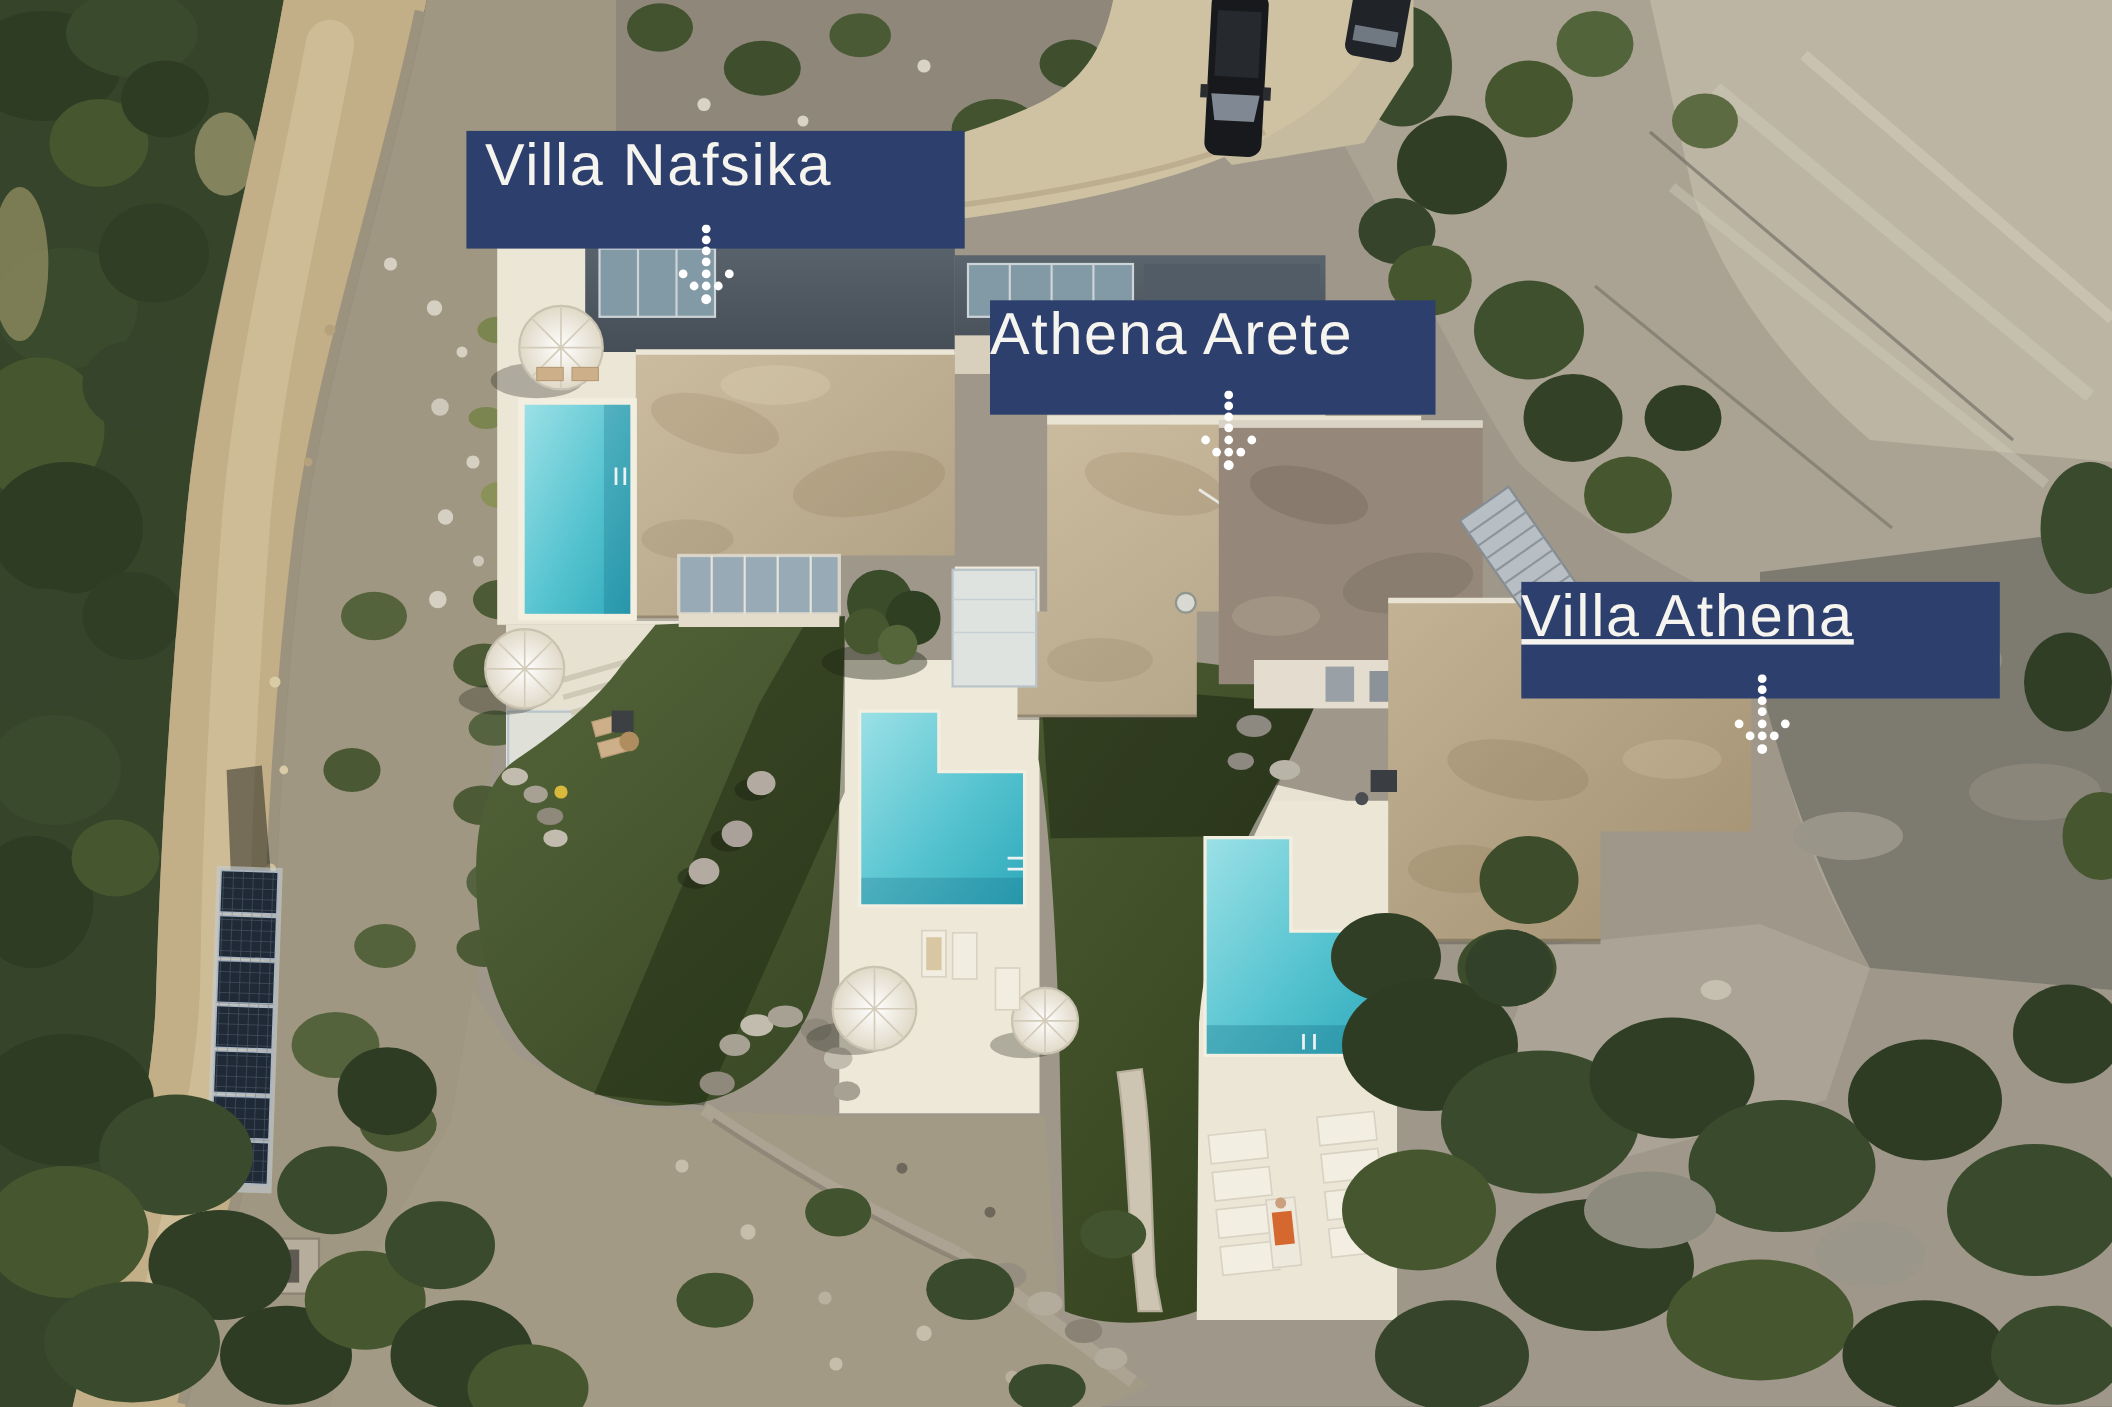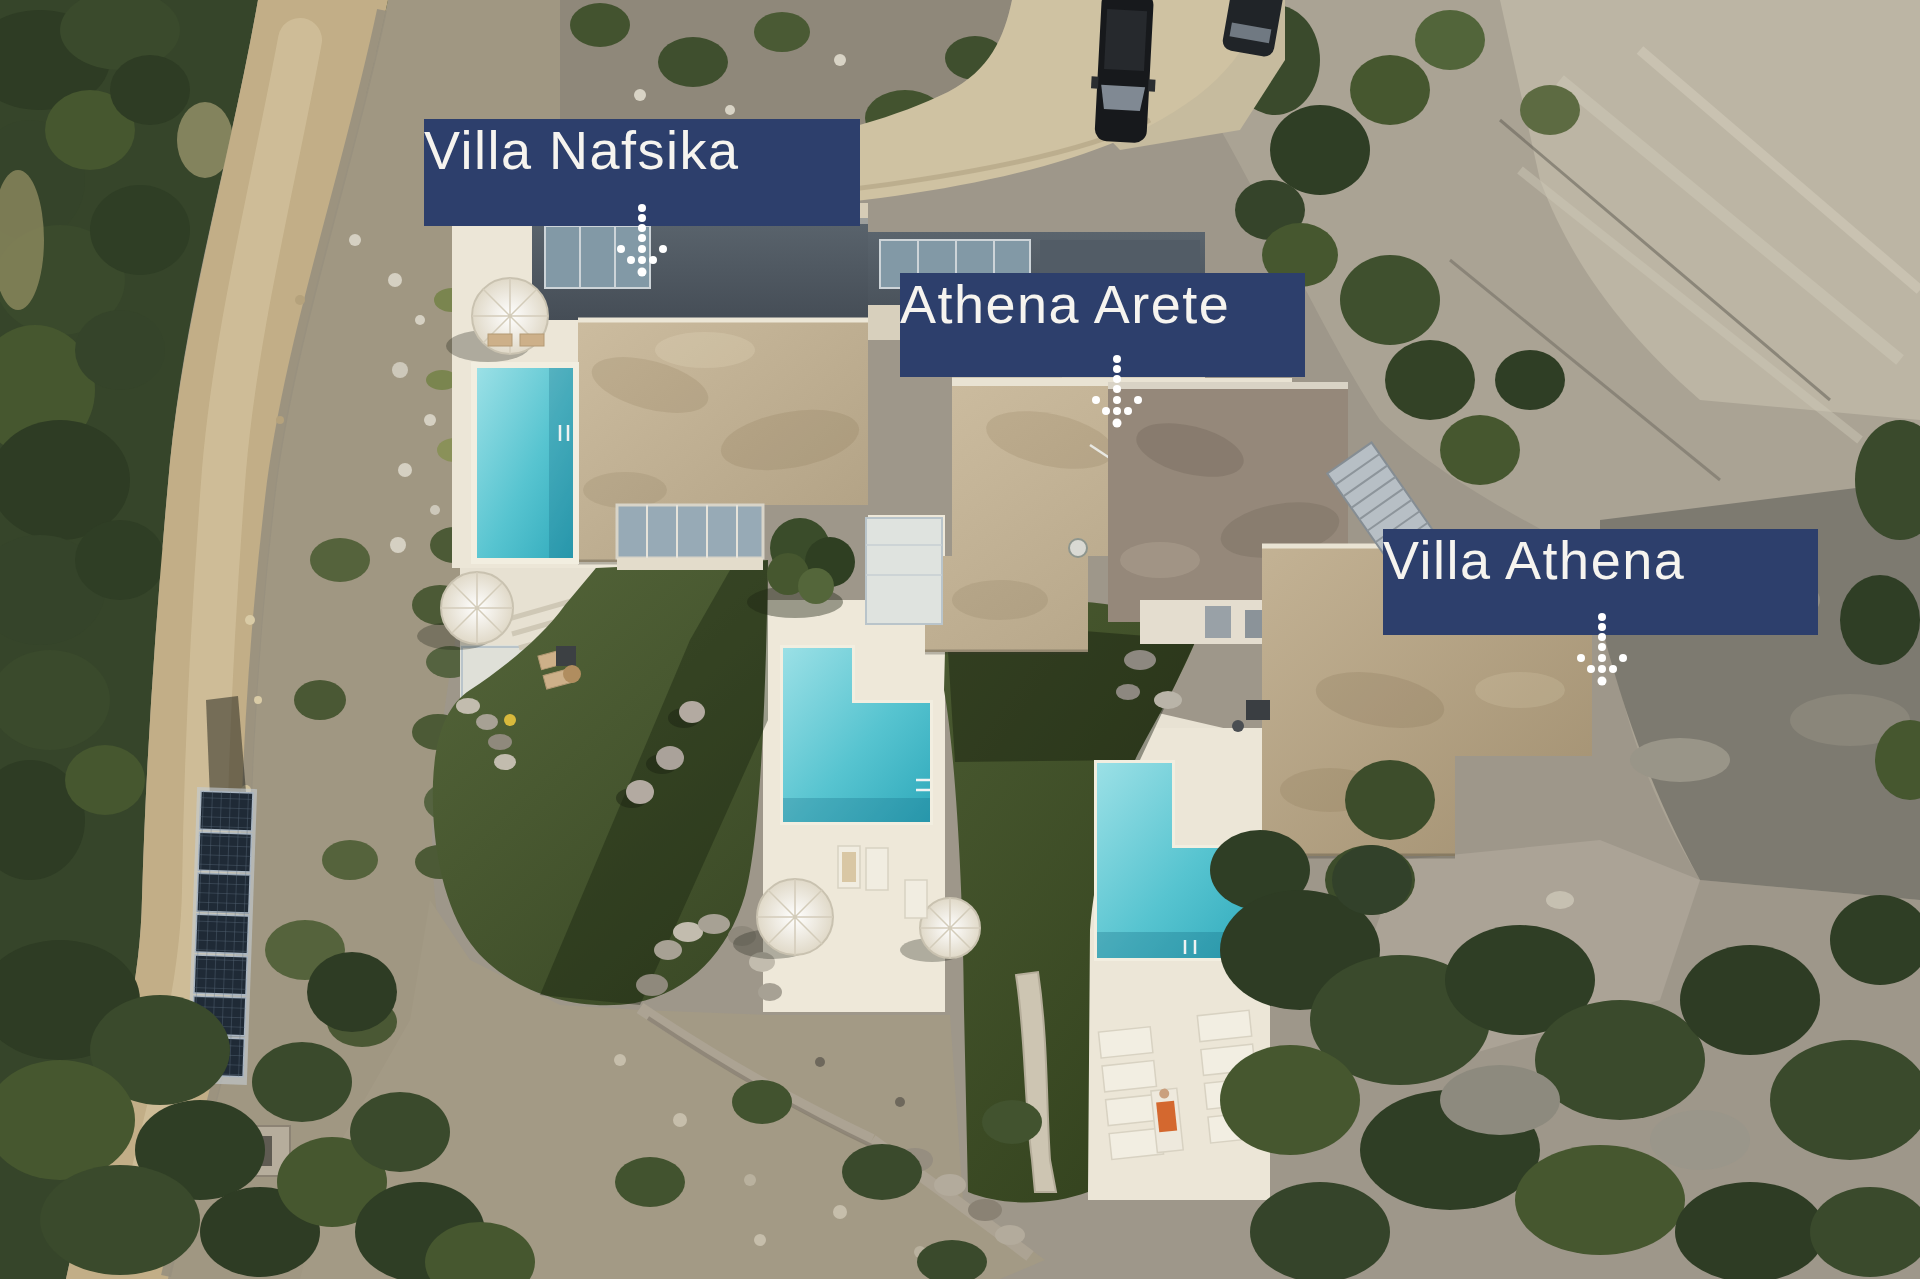--- a/index.html
+++ b/index.html
@@ -2,23 +2,23 @@
 <html><head>
 <meta charset="utf-8">
 <style>
   html,body{margin:0;padding:0;background:#222;}
   .stage{position:relative;width:1920px;height:1279px;overflow:hidden;
          font-family:"Liberation Sans",sans-serif;}
   .scene{position:absolute;left:0;top:0;width:1920px;height:1279px;display:block;}
   .villa-label{position:absolute;background:#2d3f6c;color:#f6f4ef;
 derive               display:flex;align-items:center;justify-content:center;
                font-size:54px;letter-spacing:1.5px;font-weight:400;z-index:4;}
-  .label-nafsika{left:424px;top:119px;width:436px;height:107px;}
+  .label-nafsika{left:424px;top:119px;width:436px;height:107px;padding-left:17px;}
   .label-arete{left:900px;top:273px;width:405px;height:104px;}
-  .label-athena{left:1383px;top:529px;width:435px;height:106px;}
+  .label-athena{left:1383px;top:529px;width:435px;height:106px;text-decoration:underline;}
   .arrow{position:absolute;width:60px;height:74px;z-index:5;}
   .arrow-nafsika{left:612px;top:204px;}
   .arrow-arete{left:1087px;top:355px;}
   .arrow-athena{left:1572px;top:613px;}
 </style>
 </head>
 <body>
 
 <div class="stage">
 

